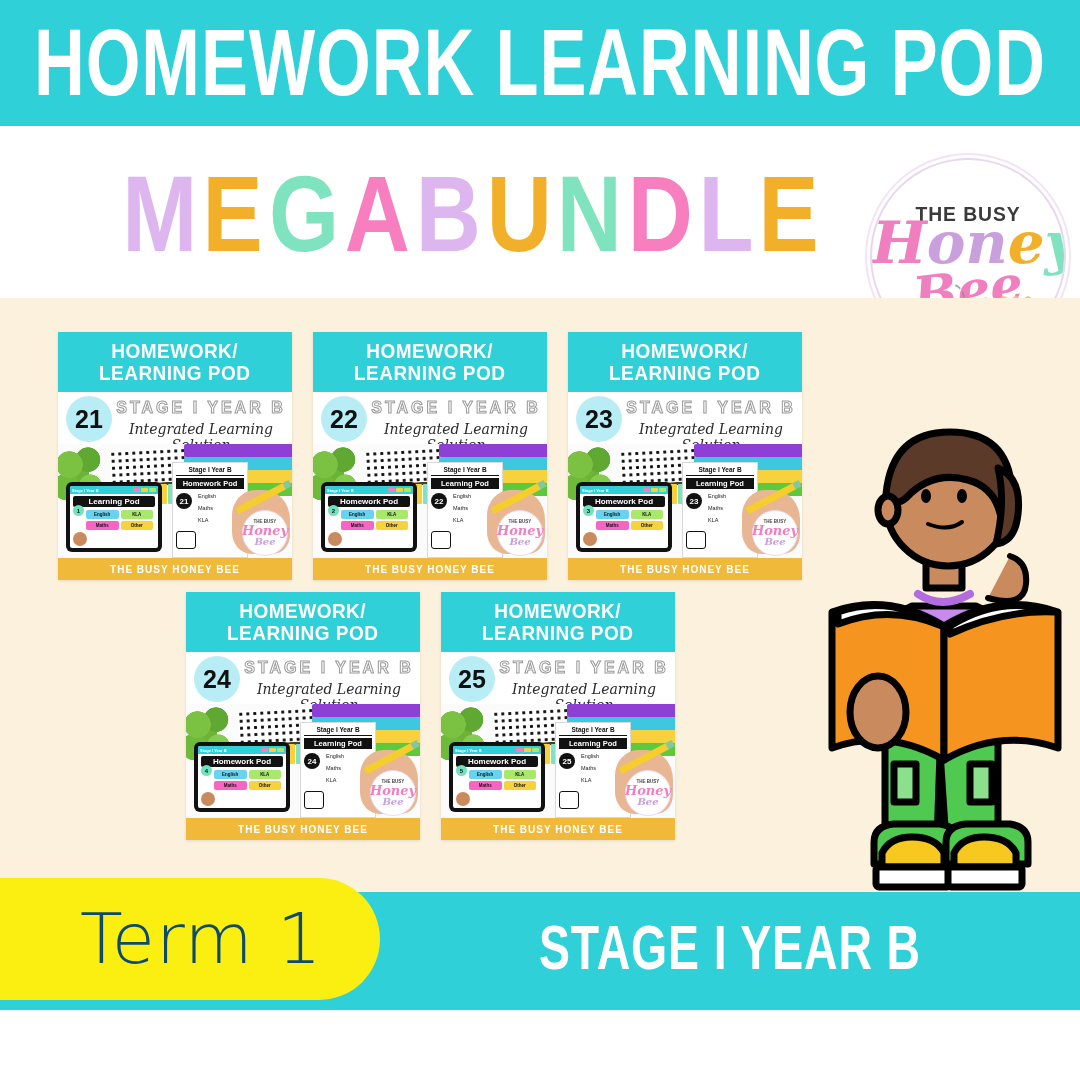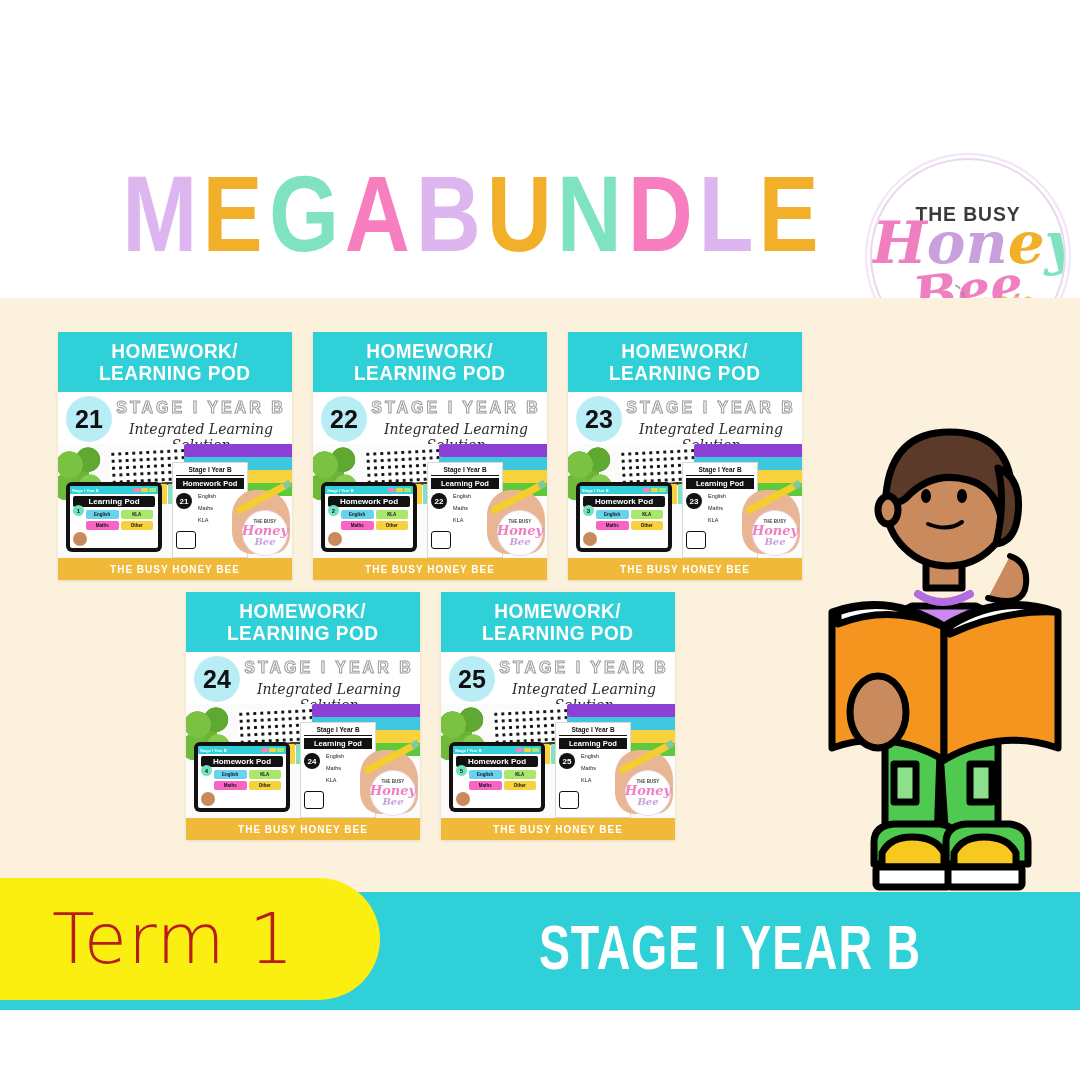--- a/index.html
+++ b/index.html
@@ -195,37 +195,40 @@
     position:absolute;left:380px;right:0;top:24px;text-align:center;color:#fff;
     font-weight:bold;font-size:54px;letter-spacing:1px;
     transform:scaleX(0.86) scaleY(1.16);white-space:nowrap;
   }
   .termpill{
     position:absolute;left:-40px;top:878px;width:420px;height:122px;
     background:#FAEF10;border-radius:0 70px 70px 0;z-index:7;
     display:flex;align-items:center;
   }
   .termpill span{
-    margin-left:92px;font-family:"DejaVu Sans", sans-serif;font-weight:300;
-    font-size:70px;color:#b91c1c;letter-spacing:1px;line-height:1;
+    margin-left:120px;font-family:"DejaVu Sans", sans-serif;font-weight:300;
+    font-size:70px;color:#0c4a6e;letter-spacing:1px;line-height:1;
   }
   .orangebar{
     position:absolute;left:0;top:1010px;width:1080px;height:70px;background:#F5BC2E;
     display:flex;align-items:center;justify-content:center;
   }
   .orangebar span{
     font-family:"DejaVu Sans", sans-serif;font-weight:300;
     font-size:39px;color:#4A4A4A;white-space:nowrap;letter-spacing:.3px;
   }
 </style>
 </head>
 <body>
 
 <div id="page">
 
+  <div class="topbar">
+    <div class="ttl">HOMEWORK LEARNING POD</div>
+  </div>
 
   <div class="whiteband">
     <div class="mega" id="mega">
         <span style="color: rgb(221, 182, 239);">M</span>
         <span style="color: rgb(242, 176, 42);">E</span>
         <span style="color: rgb(127, 227, 192);">G</span>
         <span style="color: rgb(247, 127, 192);">A</span>
         <span class="sp"></span>
         <span style="color: rgb(221, 182, 239);">B</span>
         <span style="color: rgb(242, 176, 42);">U</span>

